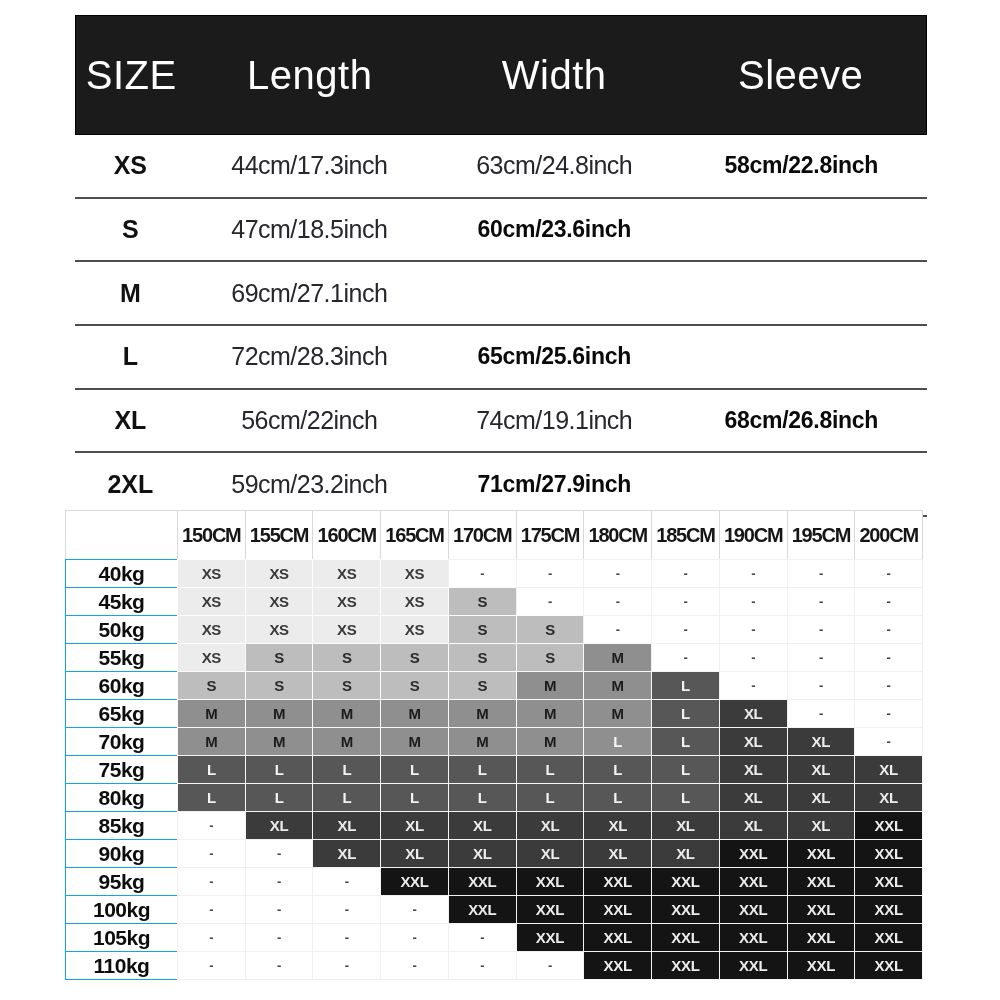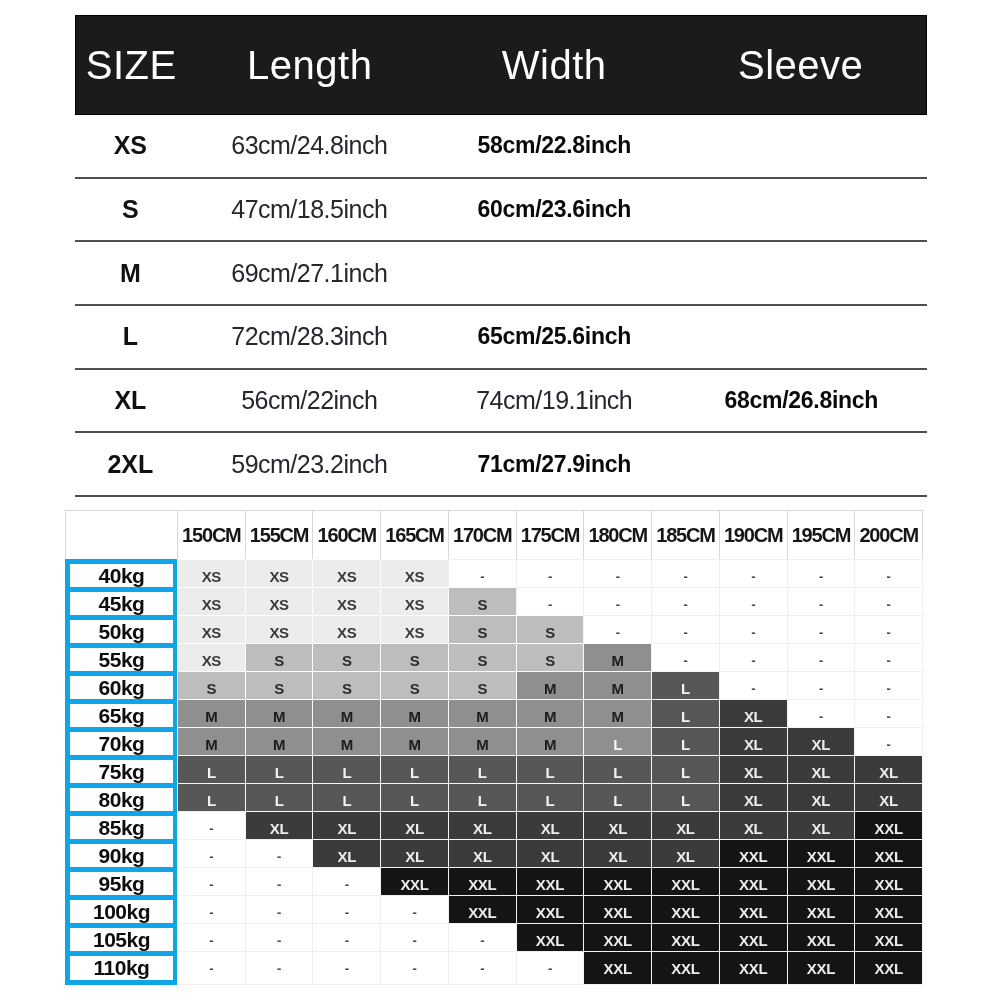--- a/index.html
+++ b/index.html
@@ -4,21 +4,21 @@
 <style>
   html,body{margin:0;padding:0;background:#ffffff;}
   .canvas{
     position:relative;width:1000px;height:1000px;background:#ffffff;
     font-family:"Liberation Sans",sans-serif;overflow:hidden;
   }
 
   
   .top-table{position:absolute;left:75px;top:15px;width:852px;}
   .tt-grid{display:grid;grid-template-columns:13% 29% 28.5% 29.5%;align-items:center;}
-  .header-bar{height:100px;background:#1b1b1b;border:1px solid #000;box-sizing:border-box;}
+  .header-bar{height:120px;background:#1b1b1b;border:1px solid #000;box-sizing:border-box;}
   .header-bar .hcell{
     text-align:center;color:#fff;font-size:40px;font-weight:400;letter-spacing:0.5px;
   }
   .tt-row{height:61.7px;border-bottom:2px solid #4f4f4f;}
   .tt-row .cell{text-align:center;white-space:nowrap;}
   .tt-row .c-size{font-size:25px;font-weight:700;color:#111;}
   .tt-row .c-width,.tt-row .c-length{font-size:25px;font-weight:400;color:#26262d;letter-spacing:-0.5px;}
   .tt-row .c-sleeve{font-size:23px;font-weight:700;color:#0a0a0a;letter-spacing:-0.3px;}
 
   
@@ -26,21 +26,21 @@
   .mx-grid{display:grid;grid-template-columns:112px repeat(11,1fr);}
   .mx-header{height:50px;}
   .mx-header .mh-cell{
     display:flex;align-items:center;justify-content:center;
     border:1px solid #d9d9d9;margin-right:-1px;margin-bottom:-1px;
     font-size:20px;font-weight:700;letter-spacing:-1.2px;color:#161616;background:#fff;
   }
   .mx-row{height:28px;}
   .mx-row .ml-cell{
     display:flex;align-items:center;justify-content:center;
-    border:5px solid #0ea5e9;margin-right:-1px;margin-top:-1px;
+    border:1px solid #0ea5e9;margin-right:-1px;margin-top:-1px;
     font-size:21px;font-weight:700;color:#0d0d0d;background:#fff;letter-spacing:-0.5px;
   }
   .mx-row .md-cell{
     display:flex;align-items:center;justify-content:center;
     font-size:15px;font-weight:700;letter-spacing:-0.3px;
     border:1px solid rgba(255,255,255,0.95);margin-right:-1px;margin-top:-1px;
     box-sizing:border-box;
   }
   .mx-row .md-cell.empty{border:1px solid #f0f0f0;font-size:13px;}
 </style>
@@ -52,20 +52,21 @@
   <section class="top-table">
     <div class="tt-grid header-bar" style="background: rgb(27, 27, 27);">
       <div class="hcell" style="color: rgb(255, 255, 255);">SIZE</div>
       <div class="hcell" style="color: rgb(255, 255, 255);">Length</div>
       <div class="hcell" style="color: rgb(255, 255, 255);">Width</div>
       <div class="hcell" style="color: rgb(255, 255, 255);">Sleeve</div>
     </div>
     <div id="size-rows">
         <div class="tt-grid tt-row">
           <div class="cell c-size">XS</div>
+          <div class="cell c-width">44cm/17.3inch</div>
           <div class="cell c-length">63cm/24.8inch</div>
           <div class="cell c-sleeve">58cm/22.8inch</div>
         </div>
         <div class="tt-grid tt-row">
           <div class="cell c-size">S</div>
           <div class="cell c-width">47cm/18.5inch</div>
           <div class="cell c-sleeve">60cm/23.6inch</div>
         </div>
         <div class="tt-grid tt-row">
           <div class="cell c-size">M</div>

